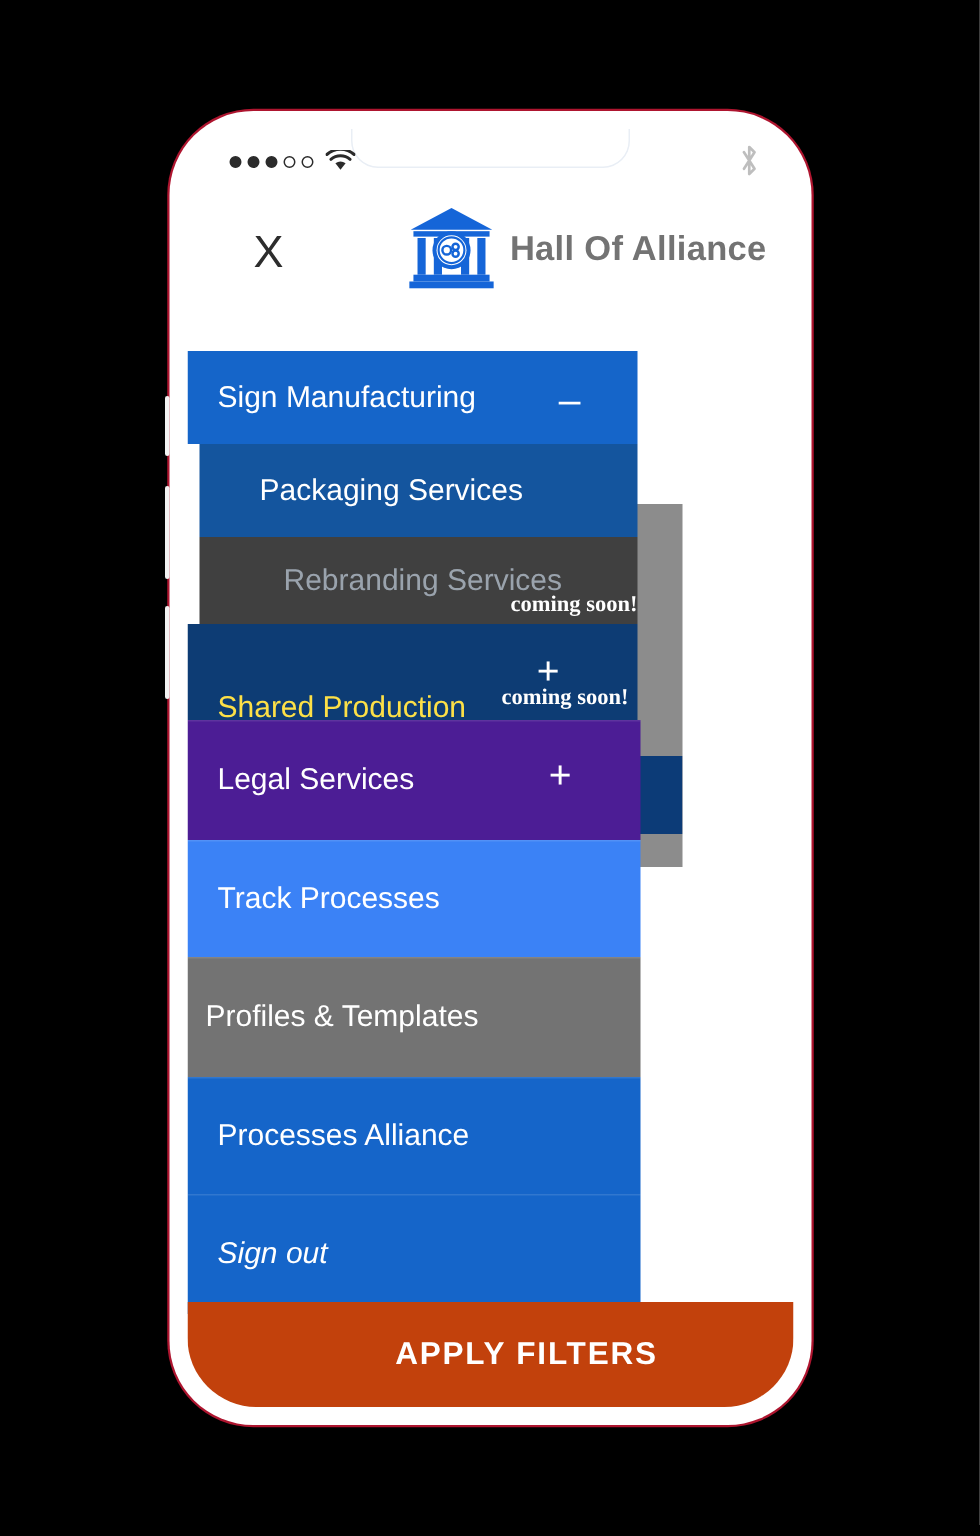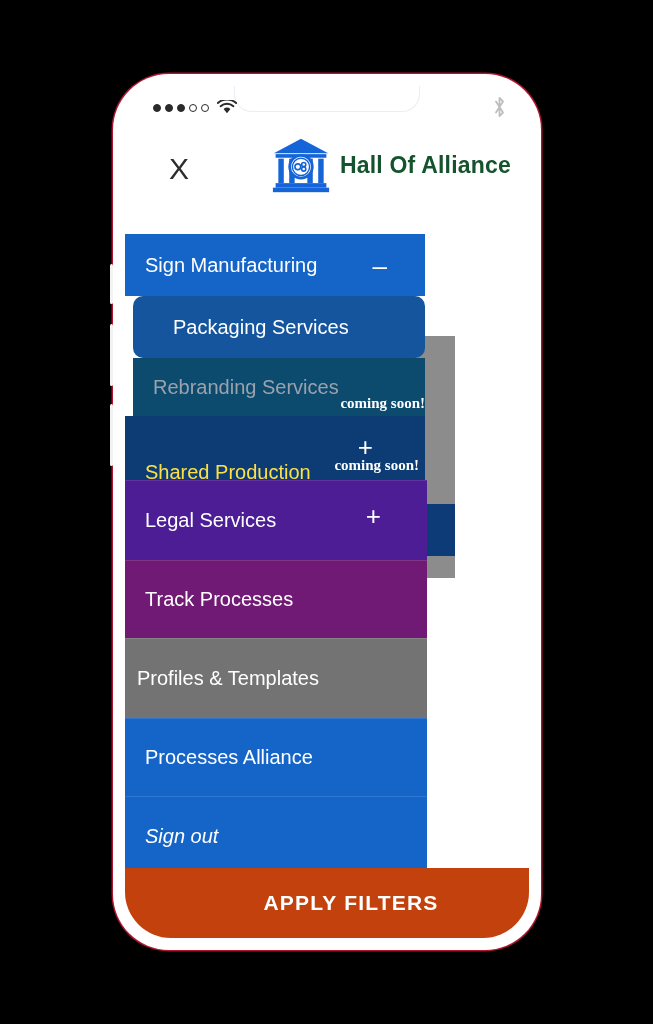--- a/index.html
+++ b/index.html
@@ -124,21 +124,21 @@
     position: absolute;
     right: 18px;
     top: 8px;
     display: flex;
     align-items: center;
     gap: 10px;
   }
   #brand-title {
     font-size: 23px;
     font-weight: bold;
-    color: #14532d;
+    color: #737373;
     letter-spacing: 0.2px;
     white-space: nowrap;
   }
 
   
   #bg-content {
     position: absolute;
     left: 0; top: 148px;
     width: 100%;
     bottom: 0;
@@ -244,30 +244,29 @@
   }
   #row-cloud-manufacturing .expander { right: 38px; top: 50%; margin-top: -12px; }
 
   #row-packaging-services {
     position: absolute;
     left: 8px; top: 62px;
     width: 292px;
     height: 62px;
     background: #14559e;
     padding-left: 40px;
-    border-radius: 10px;
   }
 
   #row-rebranding-services {
     position: absolute;
     left: 8px; top: 124px;
     width: 292px;
     height: 58px;
-    background: #0c4a6e;
-    padding-left: 20px;
+    background: #404040;
+    padding-left: 56px;
   }
   #row-rebranding-services .label { color: #9aa3ad; }
   #row-rebranding-services .coming-soon { right: 0px; bottom: 4px; }
 
   #row-shared-production {
     position: absolute;
     left: 0; top: 182px;
     width: 300px;
     height: 64px;
     background: #0d3c74;
@@ -286,21 +285,21 @@
     padding-left: 20px;
     border-top: 1px solid rgba(255,255,255,0.10);
   }
   #row-legal-services .expander { right: 46px; top: 22px; }
 
   #row-track-processes {
     position: absolute;
     left: 0; top: 326px;
     width: 302px;
     height: 78px;
-    background: #701a75;
+    background: #3b82f6;
     padding-left: 20px;
     border-top: 1px solid rgba(255,255,255,0.12);
   }
 
   #row-profiles-templates {
     position: absolute;
     left: 0; top: 404px;
     width: 302px;
     height: 80px;
     background: #737373;

